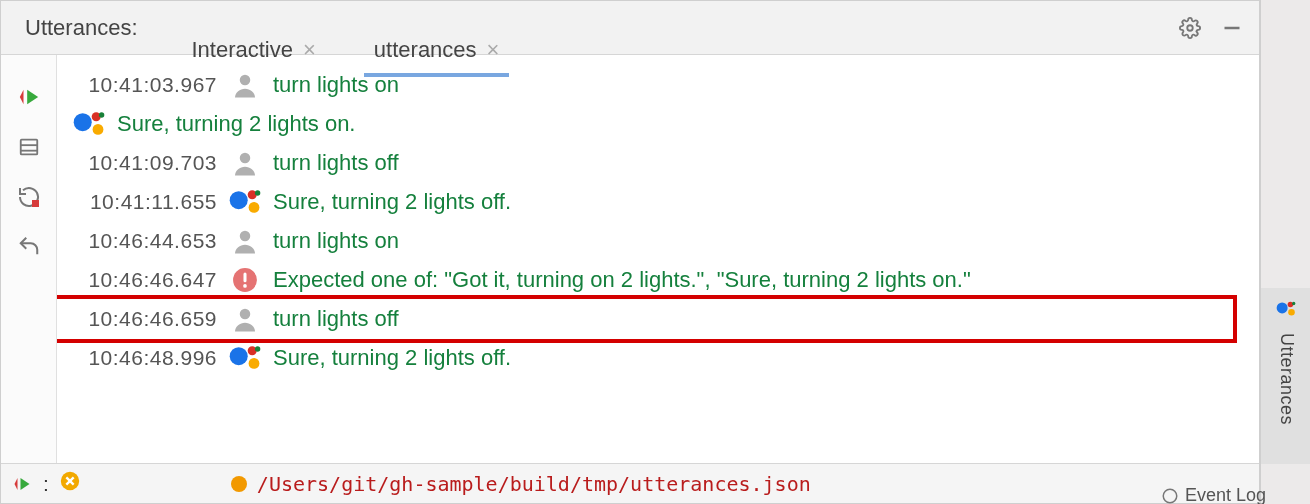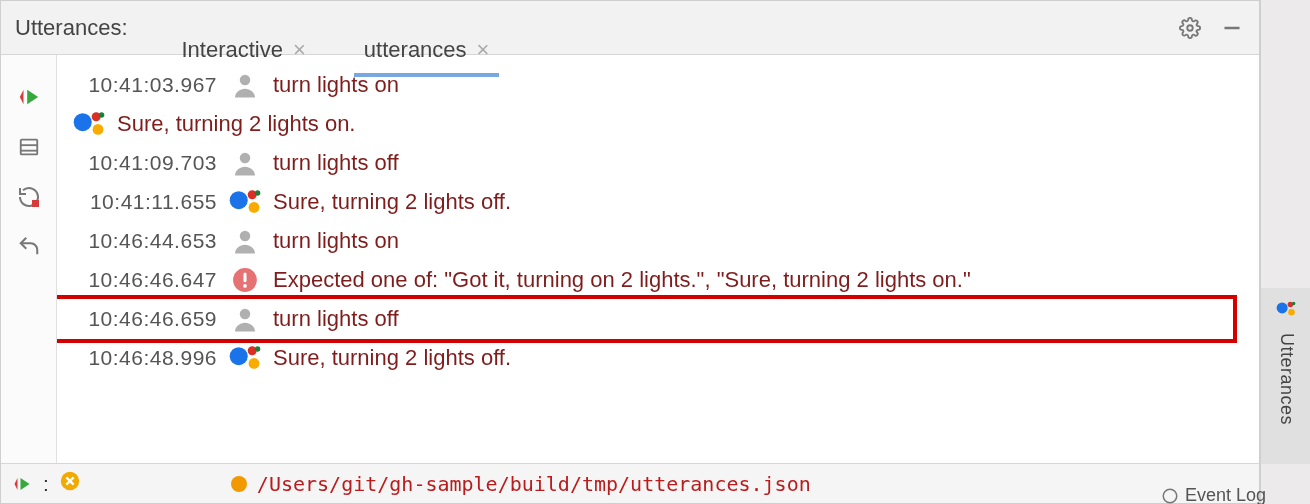--- a/index.html
+++ b/index.html
@@ -21,21 +21,21 @@
     background: #fff;
     border: 1px solid #cfcfcf;
     display: flex;
     flex-direction: column;
   }
   .header {
     display: flex;
     align-items: center;
     height: 54px;
     border-bottom: 1px solid #d6d6d6;
-    padding: 0 14px 0 14px;
+    padding: 0 14px 0 24px;
     background: #f2f2f2;
     gap: 4px;
   }
   .header-title {
     margin-right: 40px;
     font-size: 22px;
     color: #444;
   }
   .tab {
     display: flex;
@@ -102,21 +102,21 @@
     text-align: right;
     font-family: Liberation Sans, sans-serif;
     font-size: 21px;
     color: #555;
     letter-spacing: 0.5px;
   }
   .ico {
     width: 36px; height: 36px;
     display: flex; align-items: center; justify-content: center;
   }
-  .msg { font-size: 22px; color: #7f1d1d; }
+  .msg { font-size: 22px; color: #15803d; }
   .highlight-box {
     position: absolute;
     left: -20px;
     border: 4px solid #d40000;
     pointer-events: none;
   }
   .footer {
     height: 40px;
     display: flex;
     align-items: center;

